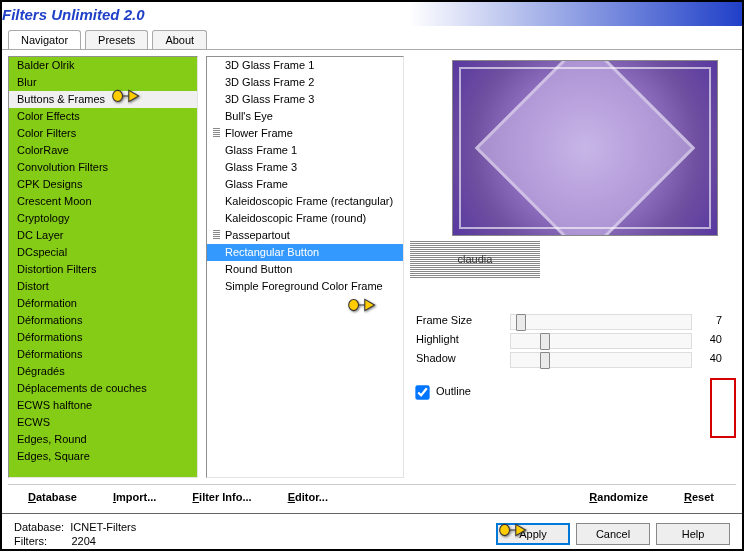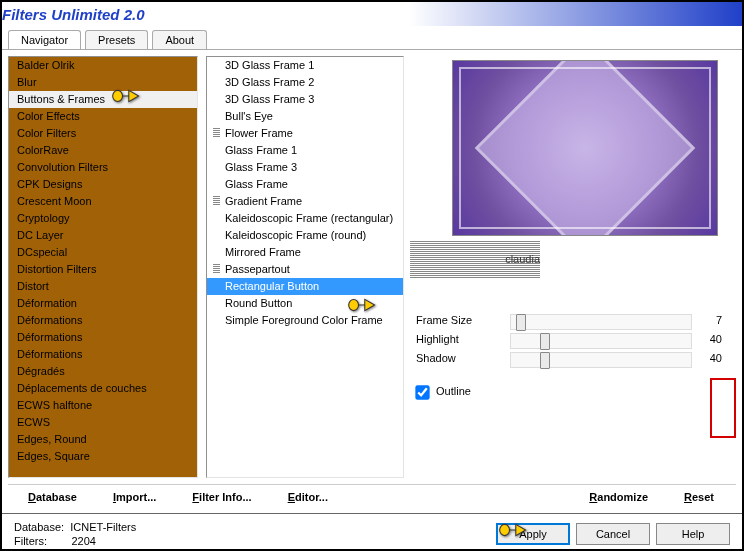--- a/index.html
+++ b/index.html
@@ -4,38 +4,38 @@
 <style>
 * { margin:0; padding:0; box-sizing:border-box; font-family:"Segoe UI",Tahoma,sans-serif; font-size:11px; }
 body { background:#fff; width:744px; height:551px; overflow:hidden; border:2px solid #000; position:relative; }
 .titlebar { height:24px; background:linear-gradient(90deg,#fff 0%,#fff 55%,#2040c8 100%); display:flex; align-items:center; padding-right:12px; }
 .titlebar span { font-style:italic; font-weight:bold; font-size:15px; font-family:"Arial",sans-serif; color:#2040c8; }
 .tabrow { display:flex; border-bottom:1px solid #aaa; padding:4px 6px 0 6px; gap:5px; }
 .tab { padding:3px 12px; border:1px solid #aaa; border-bottom:none; background:#fff; border-radius:3px 3px 0 0; cursor:pointer; margin-right:-1px; }
 .tab.inactive { background:#f4f4f4; }
 .mainrow { display:flex; height:434px; padding:6px; gap:0; }
 .col1 { width:190px; display:flex; flex-direction:column; border:1px inset #e4e4e4; overflow:hidden; }
-.listbox { flex:1; overflow-y:scroll; background:#a16207; }
+.listbox { flex:1; overflow-y:scroll; background:#84cc16; }
 .listbox::-webkit-scrollbar { width:16px; }
 .listbox::-webkit-scrollbar-track { background:#f0f0f0; }
 .listbox::-webkit-scrollbar-thumb { background:#c8c8c8; border:1px solid #aaa; }
 .item { padding:1px 8px; white-space:nowrap; cursor:pointer; line-height:15px; position:relative; }
 .item.sel { background:#f0f0f0; }
 .col2 { width:198px; border:1px inset #e4e4e4; margin-left:8px; overflow-y:scroll; background:#fff; }
 .col2::-webkit-scrollbar { width:16px; }
 .col2::-webkit-scrollbar-track { background:#f0f0f0; }
 .col2::-webkit-scrollbar-thumb { background:#c8c8c8; border:1px solid #aaa; }
 .item2 { padding:1px 6px 1px 18px; position:relative; white-space:nowrap; cursor:pointer; line-height:15px; }
 .handle { position:absolute; left:6px; top:3px; width:7px; height:9px; background:repeating-linear-gradient(#888 0 1px,transparent 1px 2px); }
 .item2.selblue { background:#3399ff; color:#fff; }
 .col3 { flex:1; padding:4px 0 0 12px; display:flex; flex-direction:column; }
 .preview { width:266px; height:176px; border:1px solid #888; background:radial-gradient(circle at 50% 50%,#c8b8e8 0%,#9878c8 40%,#7050a0 70%,#5838a0 100%); position:relative; margin-left:auto; margin-right:18px; overflow:hidden;}
 .preview::before{content:"";position:absolute;left:50%;top:50%;width:150px;height:150px;transform:translate(-50%,-50%) rotate(45deg);background:rgba(200,180,230,.6);border:3px solid rgba(255,255,255,.4);}
 .preview::after{content:"";position:absolute;inset:6px;border:2px solid rgba(255,255,255,.6);}
-.logobox { width:130px; height:38px; margin-top:4px; margin-left:-6px; background:repeating-linear-gradient(#fff 0 1px,#888 1px 2px); display:flex; align-items:center; justify-content:flex-end; font-family:"Brush Script MT",cursive; font-size:18px; color:#333; }
+.logobox { width:130px; height:38px; margin-top:4px; margin-left:-6px; background:repeating-linear-gradient(#fff 0 1px,#888 1px 2px); display:flex; align-items:center; justify-content:center; font-family:"Brush Script MT",cursive; font-size:18px; color:#333; }
 .filtname { position:absolute; left:548px; top:316px; }
 .params { margin-top:36px; margin-right:14px; }
 .prow { display:flex; align-items:flex-start; margin-bottom:3px; }
 .prow label { width:90px; }
 .prow .slider { flex:1; height:16px; background:#f8f8f8; border:1px solid #ddd; position:relative; margin:0 4px; }
 .prow .thumb { position:absolute; top:-1px; width:10px; height:17px; background:#eaeaea; border:1px solid #888; border-radius:1px; }
 .prow .val { width:26px; text-align:right; }
 .redbox { position:absolute; border:2px solid #d40000; pointer-events:none; }
 .chkrow { margin-top:14px; margin-right:14px; }
 .chkrow input{ transform:scale(1.1); margin-right:4px; vertical-align:middle;}
@@ -95,24 +95,22 @@
   </div>
   <div class="col2" id="filtlist">
       <div class="item2"><span>3D Glass Frame 1</span></div>
       <div class="item2"><span>3D Glass Frame 2</span></div>
       <div class="item2"><span>3D Glass Frame 3</span></div>
       <div class="item2"><span>Bull's Eye</span></div>
       <div class="item2"><span class="handle"></span><span>Flower Frame</span></div>
       <div class="item2"><span>Glass Frame 1</span></div>
       <div class="item2"><span>Glass Frame 3</span></div>
       <div class="item2"><span>Glass Frame</span></div>
-      <div class="item2"><span class="handle"></span><span>Gradient Frame</span></div>
       <div class="item2"><span>Kaleidoscopic Frame (rectangular)</span></div>
       <div class="item2"><span>Kaleidoscopic Frame (round)</span></div>
-      <div class="item2"><span>Mirrored Frame</span></div>
       <div class="item2"><span class="handle"></span><span>Passepartout</span></div>
       <div class="item2 selblue"><span>Rectangular Button</span></div>
       <div class="item2"><span>Round Button</span></div>
       <div class="item2"><span>Simple Foreground Color Frame</span></div>
     </div>
   <div class="col3">
     <div class="preview"></div>
     <div class="logobox">
         <span>claudia</span>
       </div>

